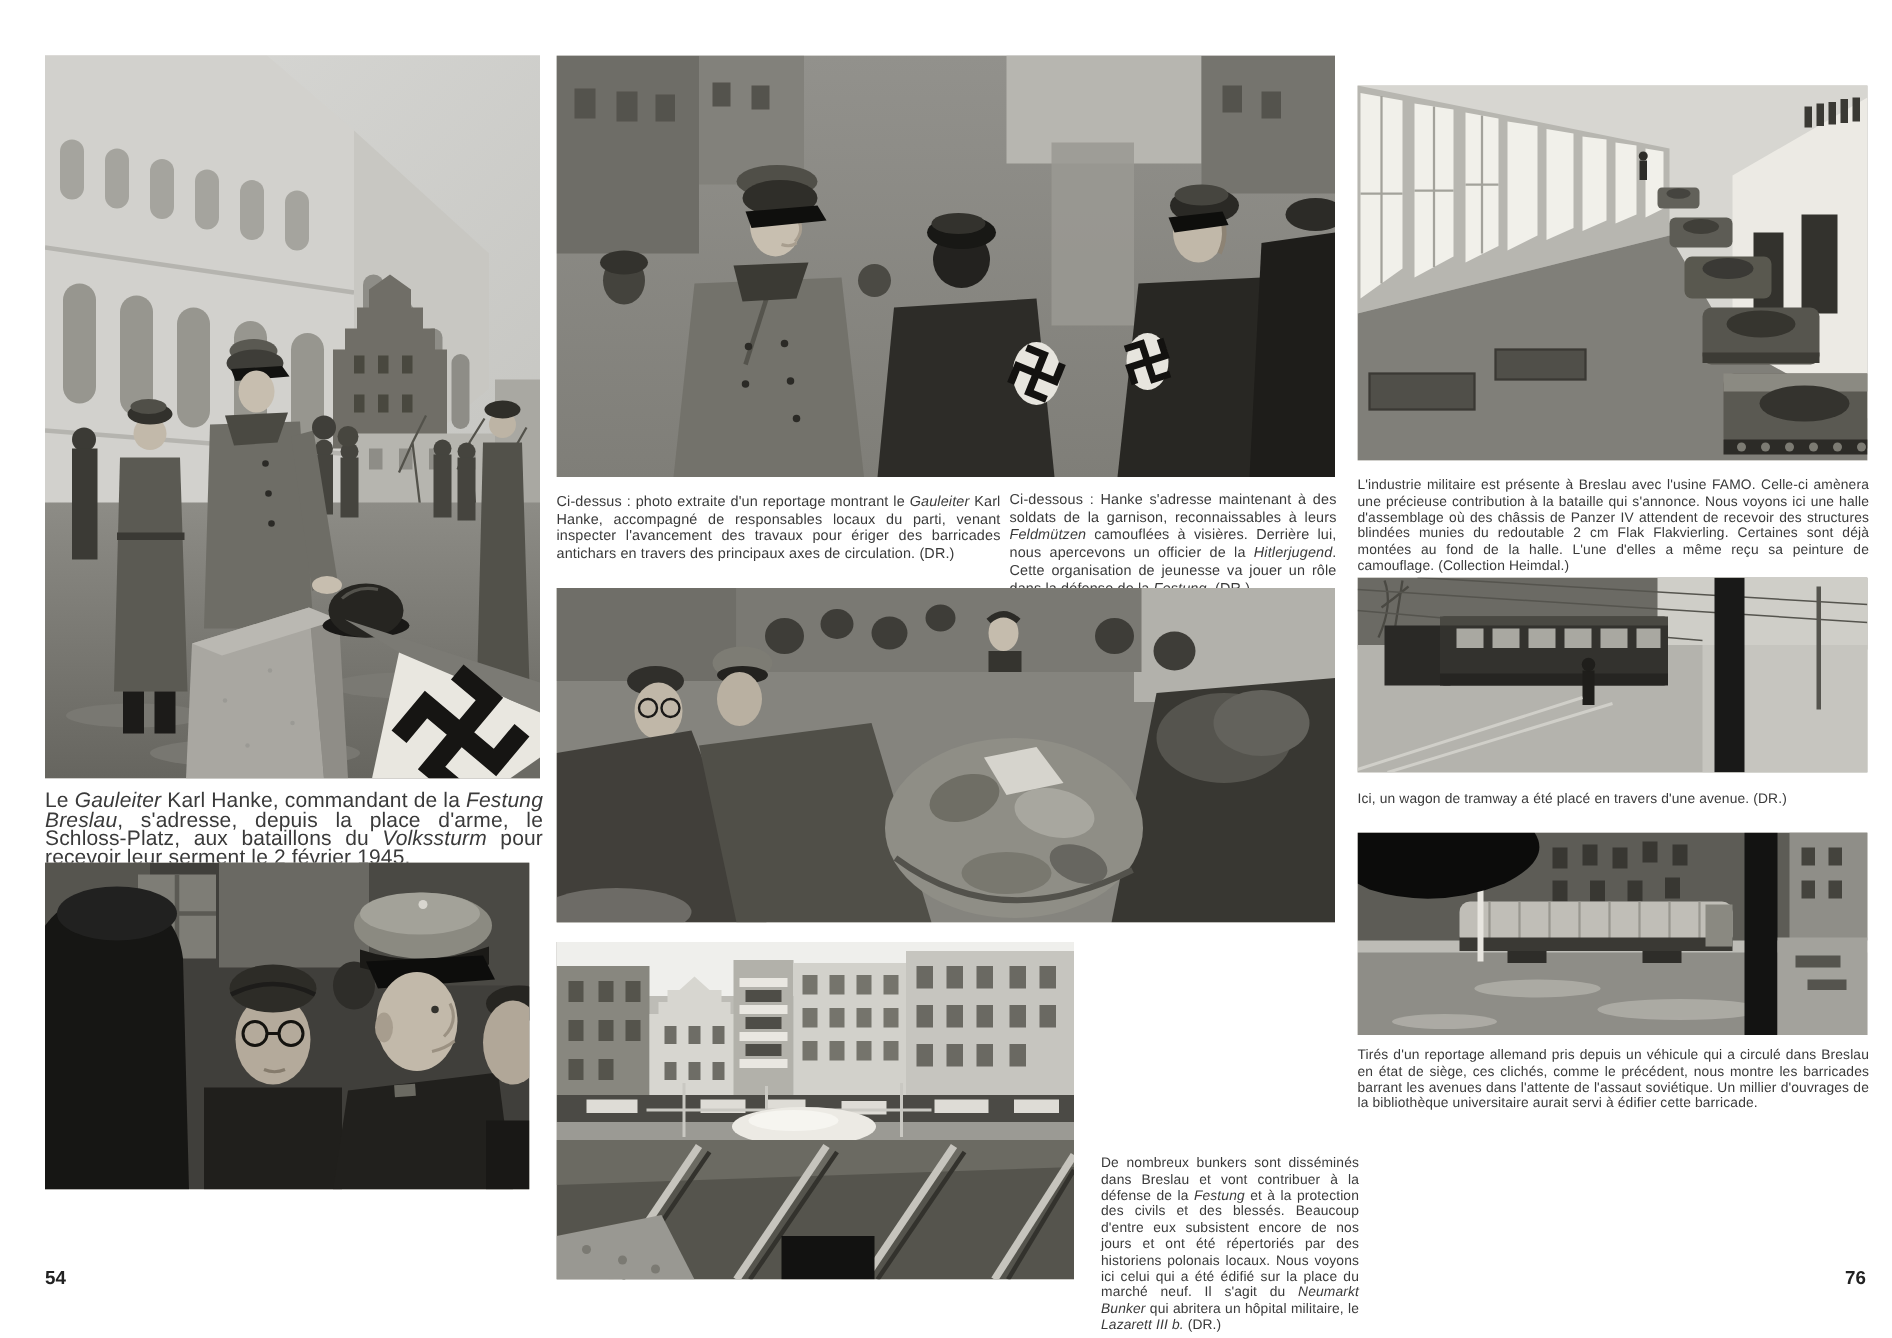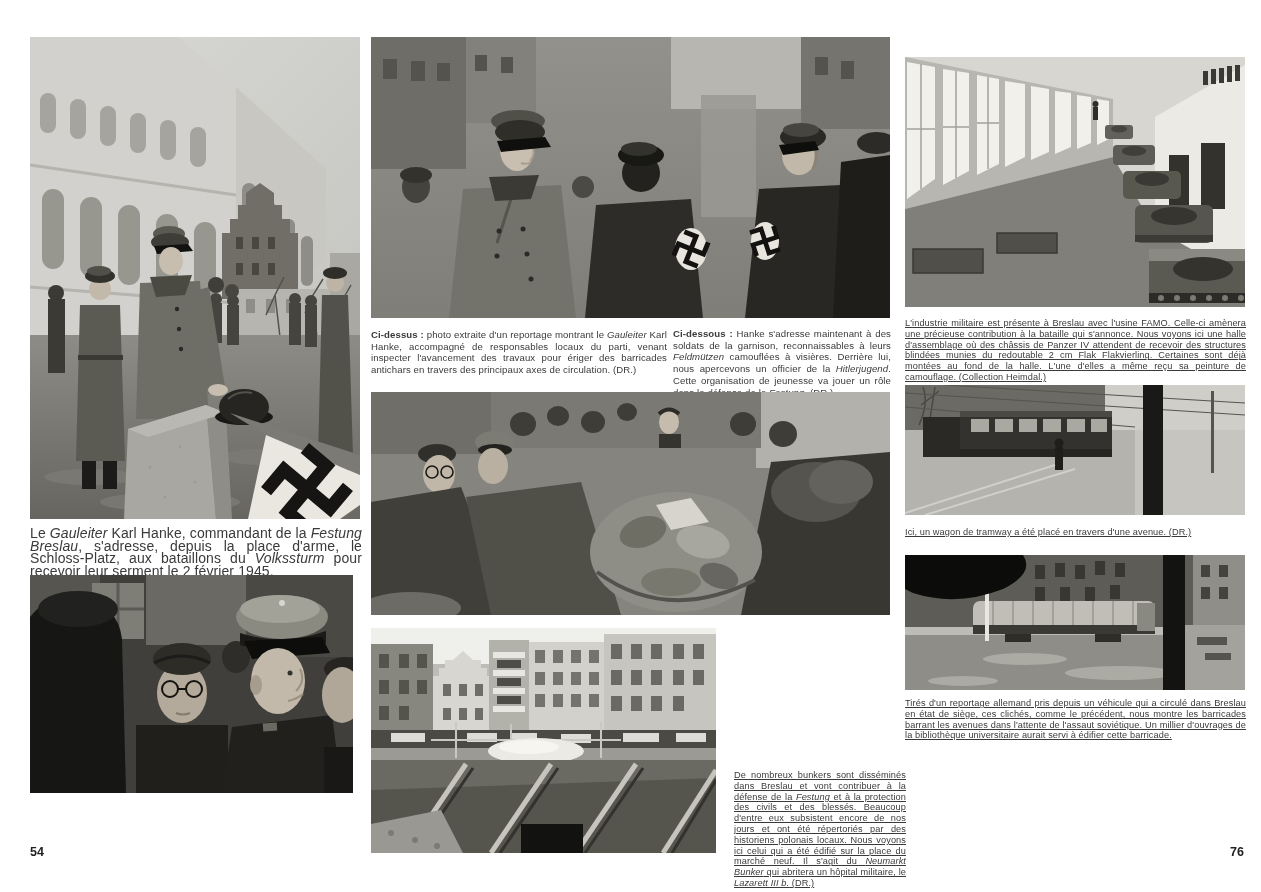--- a/index.html
+++ b/index.html
@@ -7,23 +7,23 @@
     position:relative;width:1261px;height:892px;background:#ffffff;
     font-family:"Liberation Sans","DejaVu Sans",sans-serif;overflow:hidden;
   }
   .ph{position:absolute;margin:0;padding:0;overflow:hidden;background:#bdbcb6;}
   .ph svg{display:block;width:100%;height:100%;}
   .cap{
     position:absolute;margin:0;color:#3a3a3a;text-align:justify;
     font-size:9.6px;line-height:11.7px;letter-spacing:0.1px;
   }
   .cap i{font-style:italic;}
-  .cap b{font-weight:bold;}
+  .cap b{font-weight:normal;}
   .cap-lg{font-size:14px;line-height:12.6px;}
-  .cap-sm{font-size:9.2px;line-height:10.8px;text-decoration:underline;}
+  .cap-sm{font-size:9.2px;line-height:10.8px;}
   .pagenum{
     position:absolute;font-size:12.5px;font-weight:bold;color:#222;
   }
 </style>
 </head>
 <body>
 
 <div class="spread">
 
   <figure class="ph" style="left:30px;top:37px;width:330px;height:482px">

